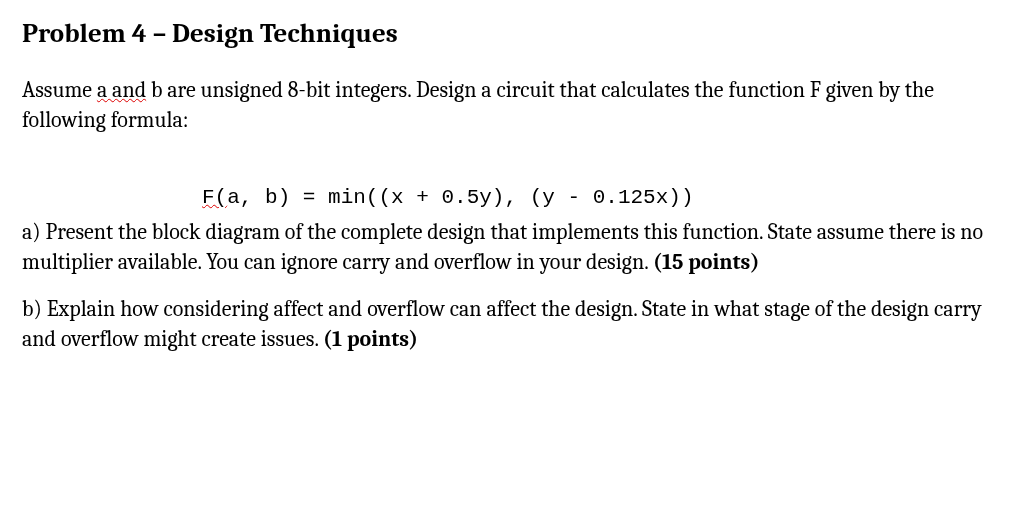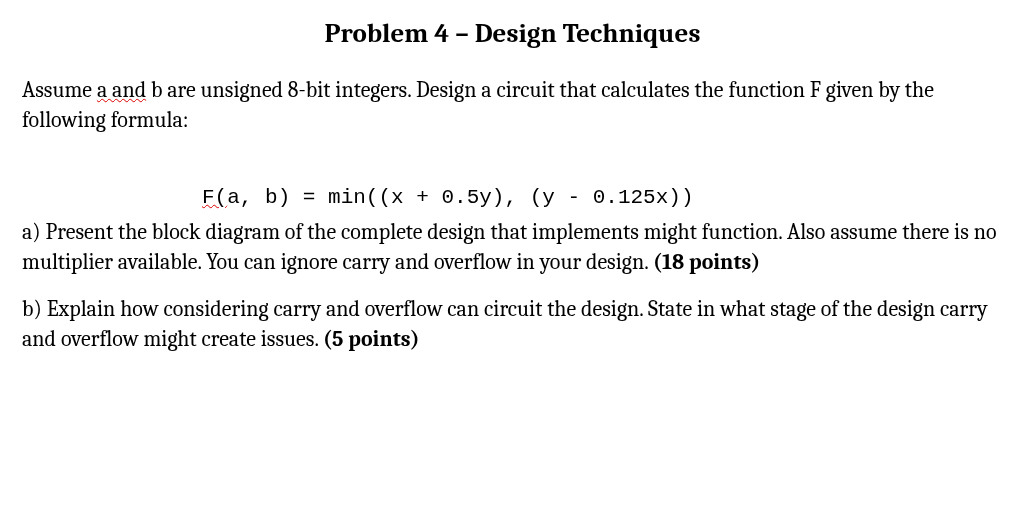--- a/index.html
+++ b/index.html
@@ -10,21 +10,20 @@
       margin: 0;
       padding: 18px 22px;
       width: 1025px;
       box-sizing: border-box;
     }
     h2 {
       font-size: 27px;
       font-weight: bold;
       margin: 0 0 26px 0;
       line-height: 1.2;
-      text-align: center;
     }
     p {
       margin: 0 0 18px 0;
     }
     .spell-underline {
       text-decoration: underline;
       text-decoration-style: wavy;
       text-decoration-color: #d00;
       text-decoration-thickness: 1.2px;
     }
@@ -59,18 +58,18 @@
 
 <p>
   <span>Assume </span><span class="spell-underline">a and</span><span> b are unsigned 8-bit integers. Design a circuit that calculates the function F given by the following formula:</span>
 </p>
 
 <div class="formula-block">
   <div class="formula-line mono"><span class="spell-underline">F(</span><span>a, b) = min((x + 0.5y), (y - 0.125x))</span></div>
 </div>
 
 <p>
-  <span>a) Present the block diagram of the complete design that implements might function. Also assume there is no multiplier available. You can ignore carry and overflow in your design. </span><span class="bold">(18 points)</span>
+  <span>a) Present the block diagram of the complete design that implements this function. State assume there is no multiplier available. You can ignore carry and overflow in your design. </span><span class="bold">(15 points)</span>
 </p>
 
 <p>
-  <span>b) Explain how considering carry and overflow can circuit the design. State in what stage of the design carry and overflow might create issues. </span><span class="bold">(5 points)</span>
+  <span>b) Explain how considering affect and overflow can affect the design. State in what stage of the design carry and overflow might create issues. </span><span class="bold">(1 points)</span>
 </p>
 
 </body></html>

